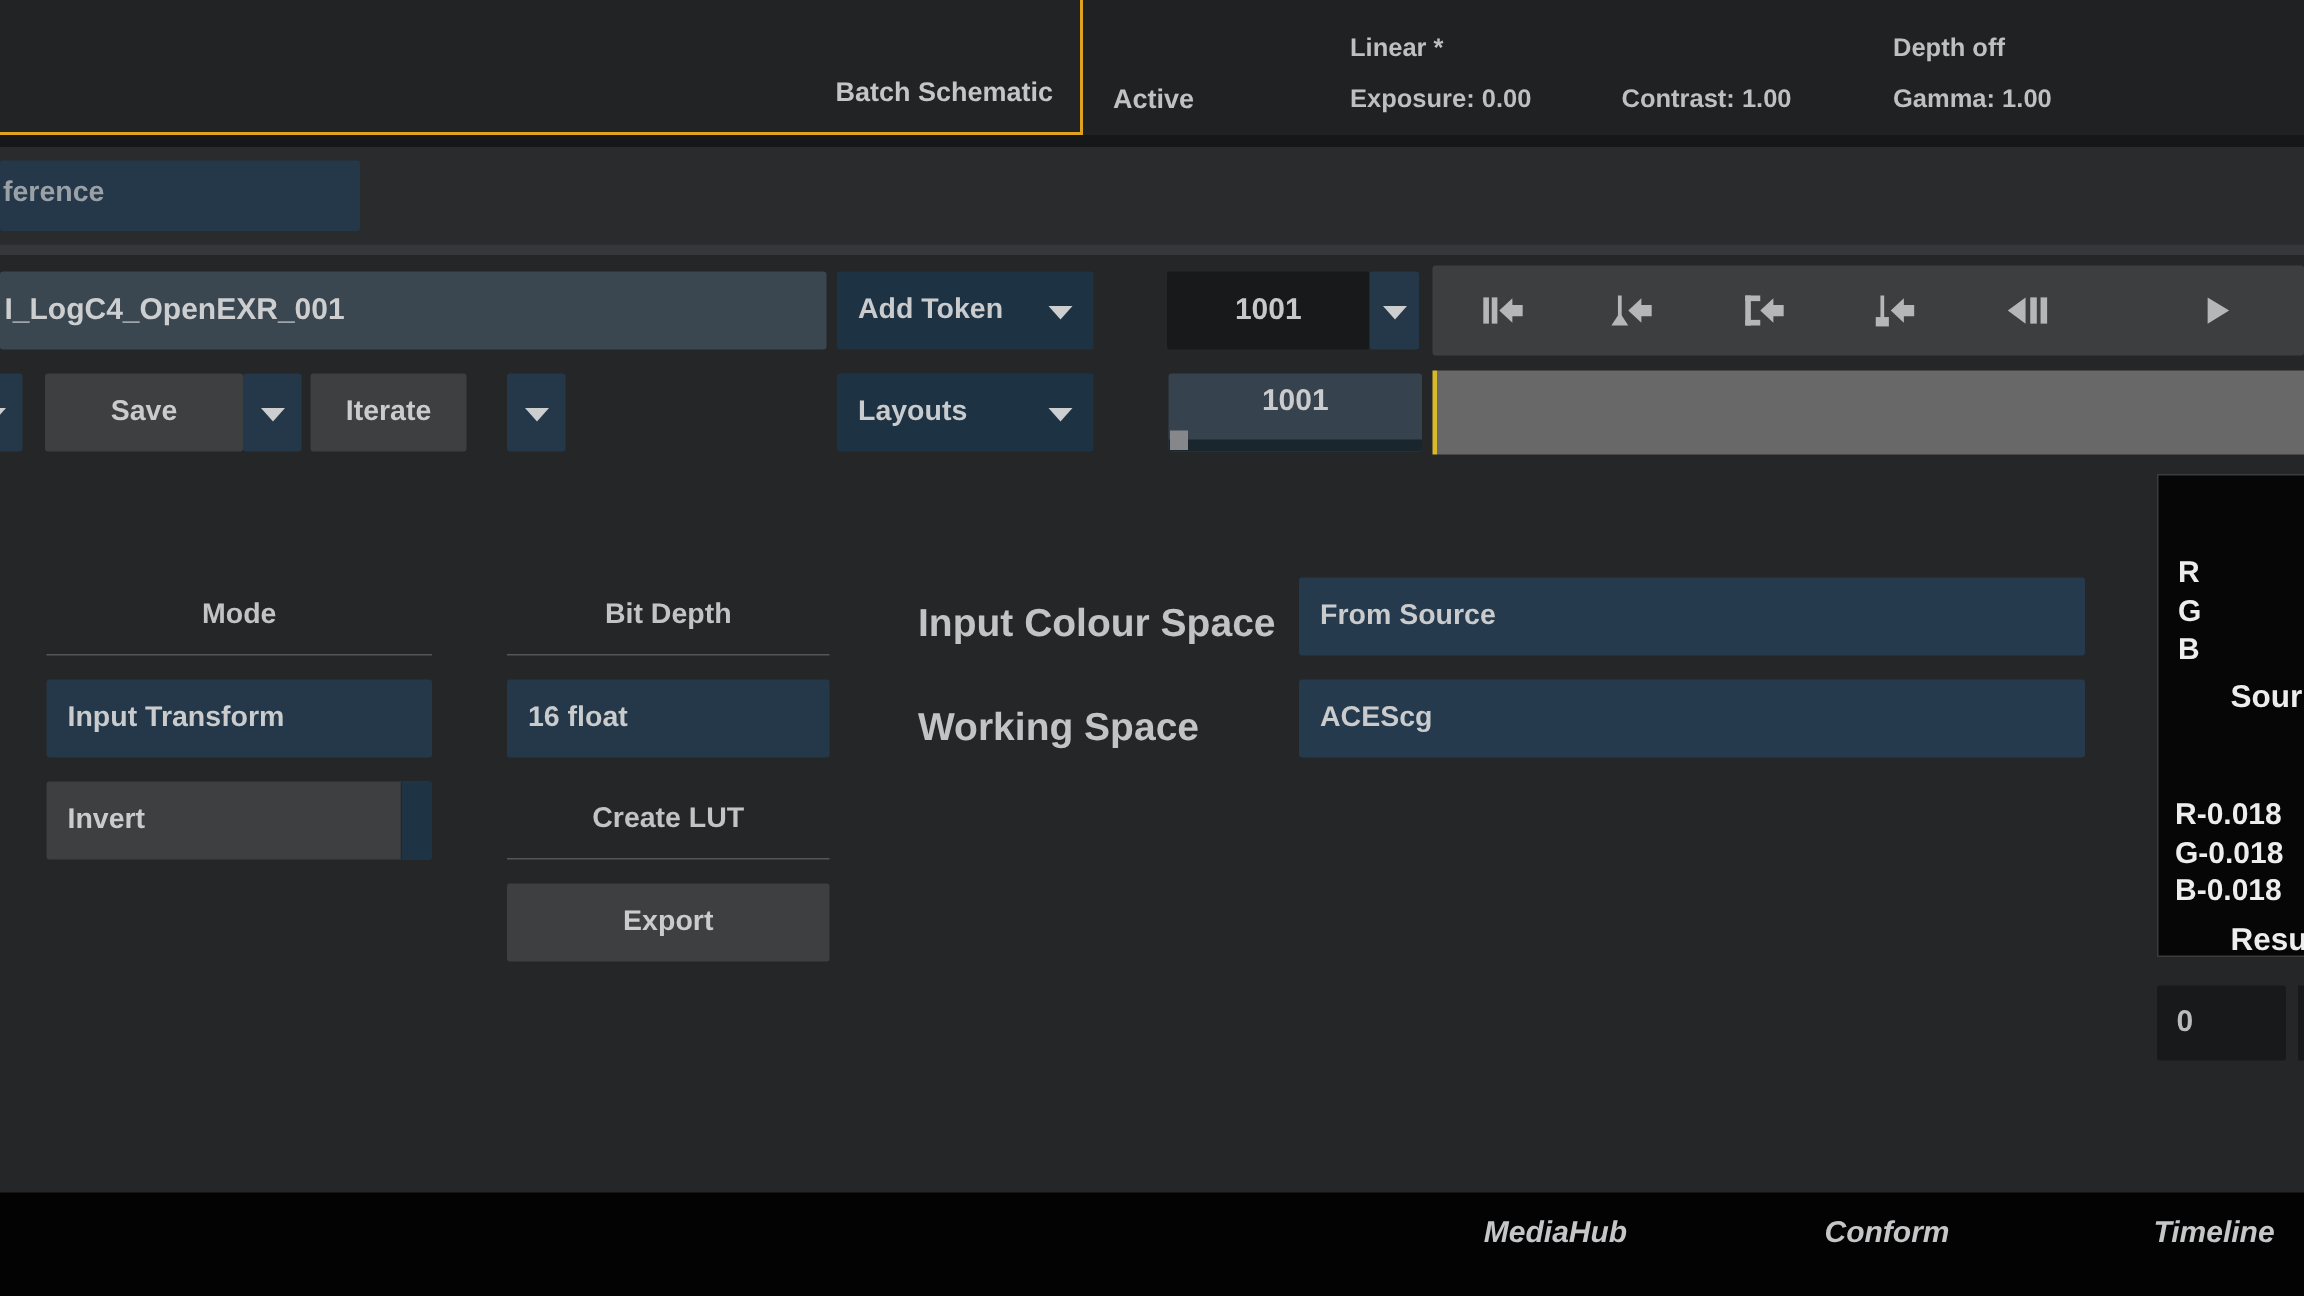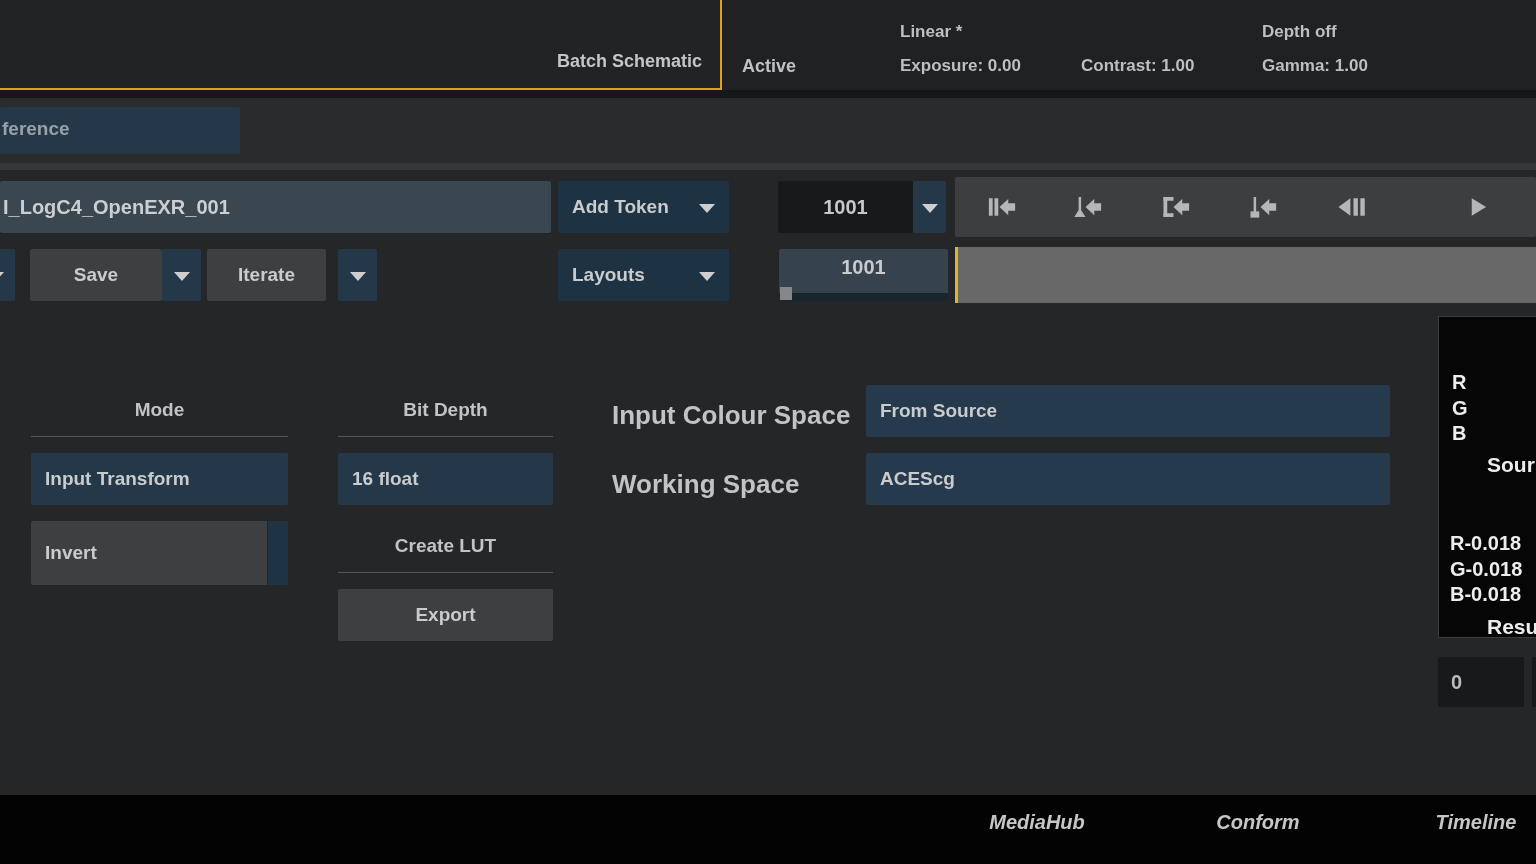--- a/index.html
+++ b/index.html
@@ -156,21 +156,21 @@
 
   <div class="abs btn btn-blue" style="left:-24px;top:249px;width:39px;height:52px;">
     <span class="caret-center"></span>
   </div>
   <div class="abs btn btn-gray" style="left:30px;top:249px;width:132px;height:52px;padding-left:34px;">
     <span class="lbl-center">Save</span>
   </div>
   <div class="abs btn btn-blue" style="left:162px;top:249px;width:39px;height:52px;">
     <span class="caret-center"></span>
   </div>
-  <div class="abs btn btn-gray" style="left:207px;top:249px;width:119px;height:52px;">
+  <div class="abs btn btn-gray" style="left:207px;top:249px;width:104px;height:52px;">
     <span class="lbl-center">Iterate</span>
   </div>
   <div class="abs btn btn-blue" style="left:338px;top:249px;width:39px;height:52px;">
     <span class="caret-center"></span>
   </div>
   <div class="abs btn btn-deepblue" style="left:558px;top:249px;width:171px;height:52px;">
     <span class="lbl-left">Layouts</span>
     <span class="caret"></span>
   </div>
 
@@ -180,21 +180,21 @@
     <span class="tl-square"></span>
   </div>
   <div class="abs tl-bar"></div>
   <div class="abs playhead"></div>
 
   <div class="abs hdr" style="left:31px;top:399px;width:257px;">Mode</div>
   <div class="abs hline" style="left:31px;top:436px;width:257px;"></div>
   <div class="abs btn btn-blue" style="left:31px;top:453px;width:257px;height:52px;padding-left:12px;">
     <span class="lbl-left">Input Transform</span>
   </div>
-  <div class="abs btn btn-gray" style="left:31px;top:521px;width:257px;height:64px;">
+  <div class="abs btn btn-gray" style="left:31px;top:521px;width:257px;height:52px;">
     <span class="lbl-left">Invert</span>
     <span class="invert-strip"></span>
   </div>
 
   <div class="abs hdr" style="left:338px;top:399px;width:215px;">Bit Depth</div>
   <div class="abs hline" style="left:338px;top:436px;width:215px;"></div>
   <div class="abs btn btn-blue" style="left:338px;top:453px;width:215px;height:52px;">
     <span class="lbl-left">16 float</span>
   </div>
   <div class="abs hdr" style="left:338px;top:535px;width:215px;">Create LUT</div>

